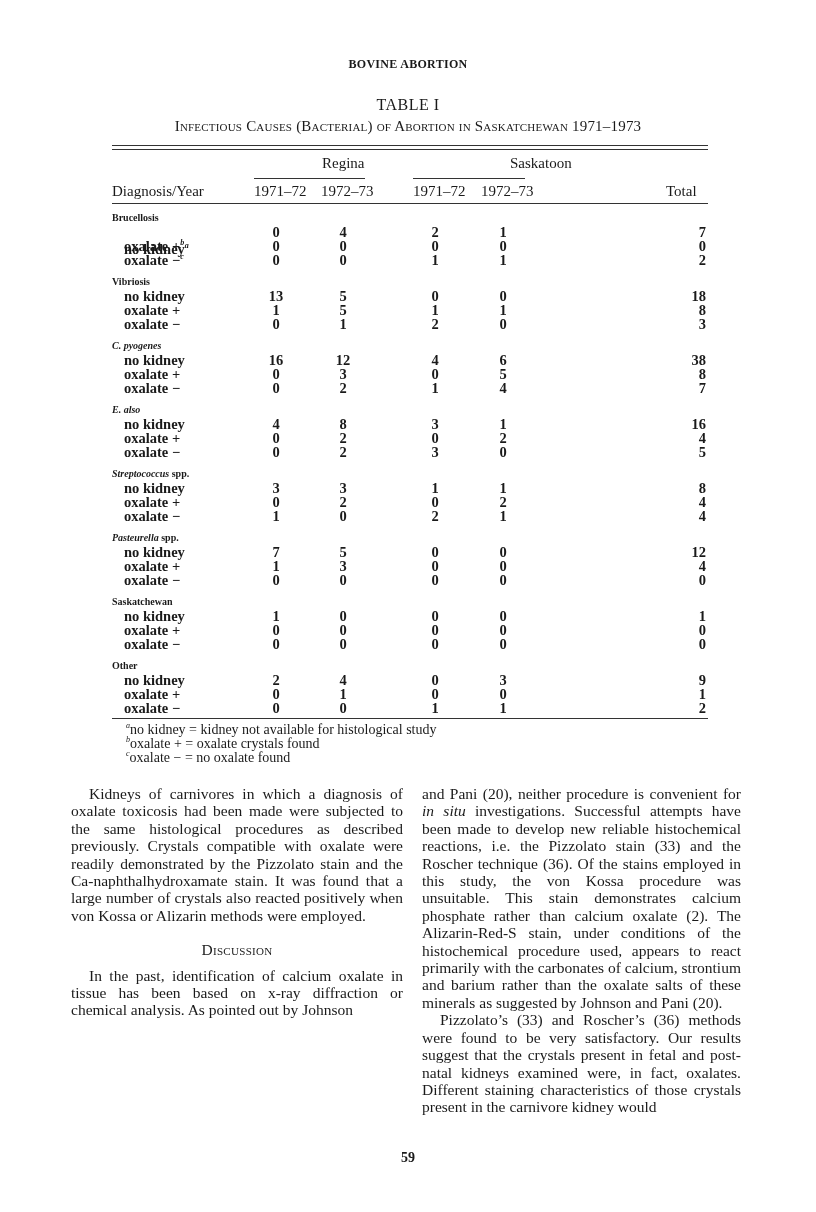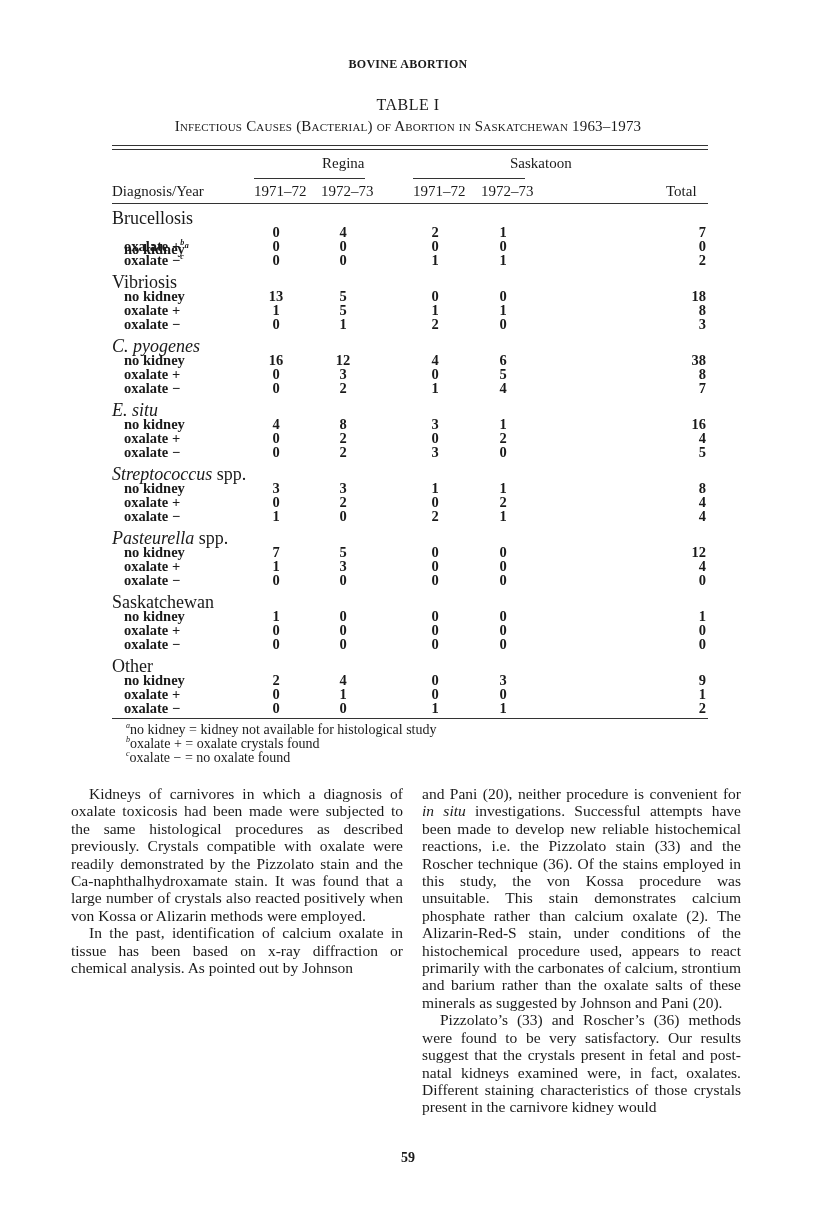--- a/index.html
+++ b/index.html
@@ -22,21 +22,21 @@
   .rule { position: absolute; left: 112px; width: 596px; background: #333; height: 1px; }
   .rule.double-top { top: 145px; height: 1px; }
   .rule.double-bottom { top: 149px; height: 1px; }
   .rule.header-bottom { top: 203px; }
   .rule.table-bottom { top: 718px; }
   .group-rule { position: absolute; top: 178px; height: 1px; background: #333; }
 
   .hdr { position: absolute; font-size: 15px; }
   .cell { position: absolute; font-size: 14.5px; font-weight: bold; line-height: 14px; }
   .row-label { position: absolute; font-size: 14.5px; font-weight: bold; line-height: 14px; }
-  .group-label { position: absolute; font-size: 18px; line-height: 14px; }
+  .group-label { position: absolute; font-size: 10px; line-height: 14px; font-weight: bold; }
   .italic { font-style: italic; }
   .num { text-align: center; width: 40px; }
   .num.total { text-align: right; width: 40px; }
   sup { font-size: 8px; font-style: italic; vertical-align: super; line-height: 0; }
 
   .footnote { position: absolute; left: 126px; font-size: 14px; line-height: 14px; }
 
   .col { position: absolute; top: 785px; width: 332px; font-size: 15.5px; line-height: 17.4px; text-align: justify; }
   .col.left { left: 71px; }
   .col.right { left: 422px; width: 319px; }
@@ -44,21 +44,21 @@
   .indent { text-indent: 18px; }
   .subhead { font-style: italic; margin-top: 17px !important; }
   .section-head { text-align: center; font-variant: small-caps; margin-top: 17px !important; margin-bottom: 8px !important; letter-spacing: 0.3px; }
   .page-number { position: absolute; top: 1150px; left: 0; width: 816px; text-align: center; font-size: 14px; font-weight: bold; }
 </style>
 </head>
 <body>
 
 <div class="running-head">BOVINE ABORTION</div>
 <div class="table-label">TABLE I</div>
-<div class="table-caption">Infectious Causes (Bacterial) of Abortion in Saskatchewan 1963–1973</div>
+<div class="table-caption">Infectious Causes (Bacterial) of Abortion in Saskatchewan 1971–1973</div>
 
 <div class="rule double-top"></div>
 <div class="rule double-bottom"></div>
 
 <div class="hdr" style="top:155px;left:322px;">Regina</div>
 <div class="hdr" style="top:155px;left:510px;">Saskatoon</div>
 <div class="group-rule" style="left:254px;width:111px;"></div>
 <div class="group-rule" style="left:413px;width:112px;"></div>
 
 <div class="hdr" style="top:183px;left:112px;">Diagnosis/Year</div>
@@ -121,21 +121,21 @@
     <div class="cell num" style="top: 367px; left: 323px;">3</div>
     <div class="cell num" style="top: 367px; left: 415px;">0</div>
     <div class="cell num" style="top: 367px; left: 483px;">5</div>
     <div class="cell num total" style="top: 367px; left: 666px;">8</div>
     <div class="row-label" style="top: 381px; left: 124px;"><span>oxalate −</span></div>
     <div class="cell num" style="top: 381px; left: 256px;">0</div>
     <div class="cell num" style="top: 381px; left: 323px;">2</div>
     <div class="cell num" style="top: 381px; left: 415px;">1</div>
     <div class="cell num" style="top: 381px; left: 483px;">4</div>
     <div class="cell num total" style="top: 381px; left: 666px;">7</div>
-    <div class="group-label" style="top: 403px; left: 112px;"><span class="italic">E. situ</span></div>
+    <div class="group-label" style="top: 403px; left: 112px;"><span class="italic">E. also</span></div>
     <div class="row-label" style="top: 417px; left: 124px;"><span>no kidney</span></div>
     <div class="cell num" style="top: 417px; left: 256px;">4</div>
     <div class="cell num" style="top: 417px; left: 323px;">8</div>
     <div class="cell num" style="top: 417px; left: 415px;">3</div>
     <div class="cell num" style="top: 417px; left: 483px;">1</div>
     <div class="cell num total" style="top: 417px; left: 666px;">16</div>
     <div class="row-label" style="top: 431px; left: 124px;"><span>oxalate +</span></div>
     <div class="cell num" style="top: 431px; left: 256px;">0</div>
     <div class="cell num" style="top: 431px; left: 323px;">2</div>
     <div class="cell num" style="top: 431px; left: 415px;">0</div>
@@ -226,20 +226,21 @@
   </div>
 
 <div class="rule table-bottom"></div>
 
 <div class="footnote" style="top:723px;"><sup>a</sup><span>no kidney = kidney not available for histological study</span></div>
 <div class="footnote" style="top:737px;"><sup>b</sup><span>oxalate + = oxalate crystals found</span></div>
 <div class="footnote" style="top:751px;"><sup>c</sup><span>oxalate − = no oxalate found</span></div>
 
 <div class="col left">
   <p class="indent">Kidneys of carnivores in which a diagnosis of oxalate toxicosis had been made were subjected to the same histological procedures as described previously. Crystals compatible with oxalate were readily demonstrated by the Pizzolato stain and the Ca-naphthalhydroxamate stain. It was found that a large number of crystals also reacted positively when von Kossa or Alizarin methods were employed.</p>
+  <p class="section-head">Discussion</p>
   <p class="indent">In the past, identification of calcium oxalate in tissue has been based on x-ray diffraction or chemical analysis. As pointed out by Johnson</p>
 </div>
 
 <div class="col right">
   <p><span>and Pani (20), neither procedure is convenient for </span><i>in situ</i><span> investigations. Successful attempts have been made to develop new reliable histochemical reactions, i.e. the Pizzolato stain (33) and the Roscher technique (36). Of the stains employed in this study, the von Kossa procedure was unsuitable. This stain demonstrates calcium phosphate rather than calcium oxalate (2). The Alizarin-Red-S stain, under conditions of the histochemical procedure used, appears to react primarily with the carbonates of calcium, strontium and barium rather than the oxalate salts of these minerals as suggested by Johnson and Pani (20).</span></p>
   <p class="indent">Pizzolato’s (33) and Roscher’s (36) methods were found to be very satisfactory. Our results suggest that the crystals present in fetal and post-natal kidneys examined were, in fact, oxalates. Different staining characteristics of those crystals present in the carnivore kidney would</p>
 </div>
 
 <div class="page-number">59</div>
 

